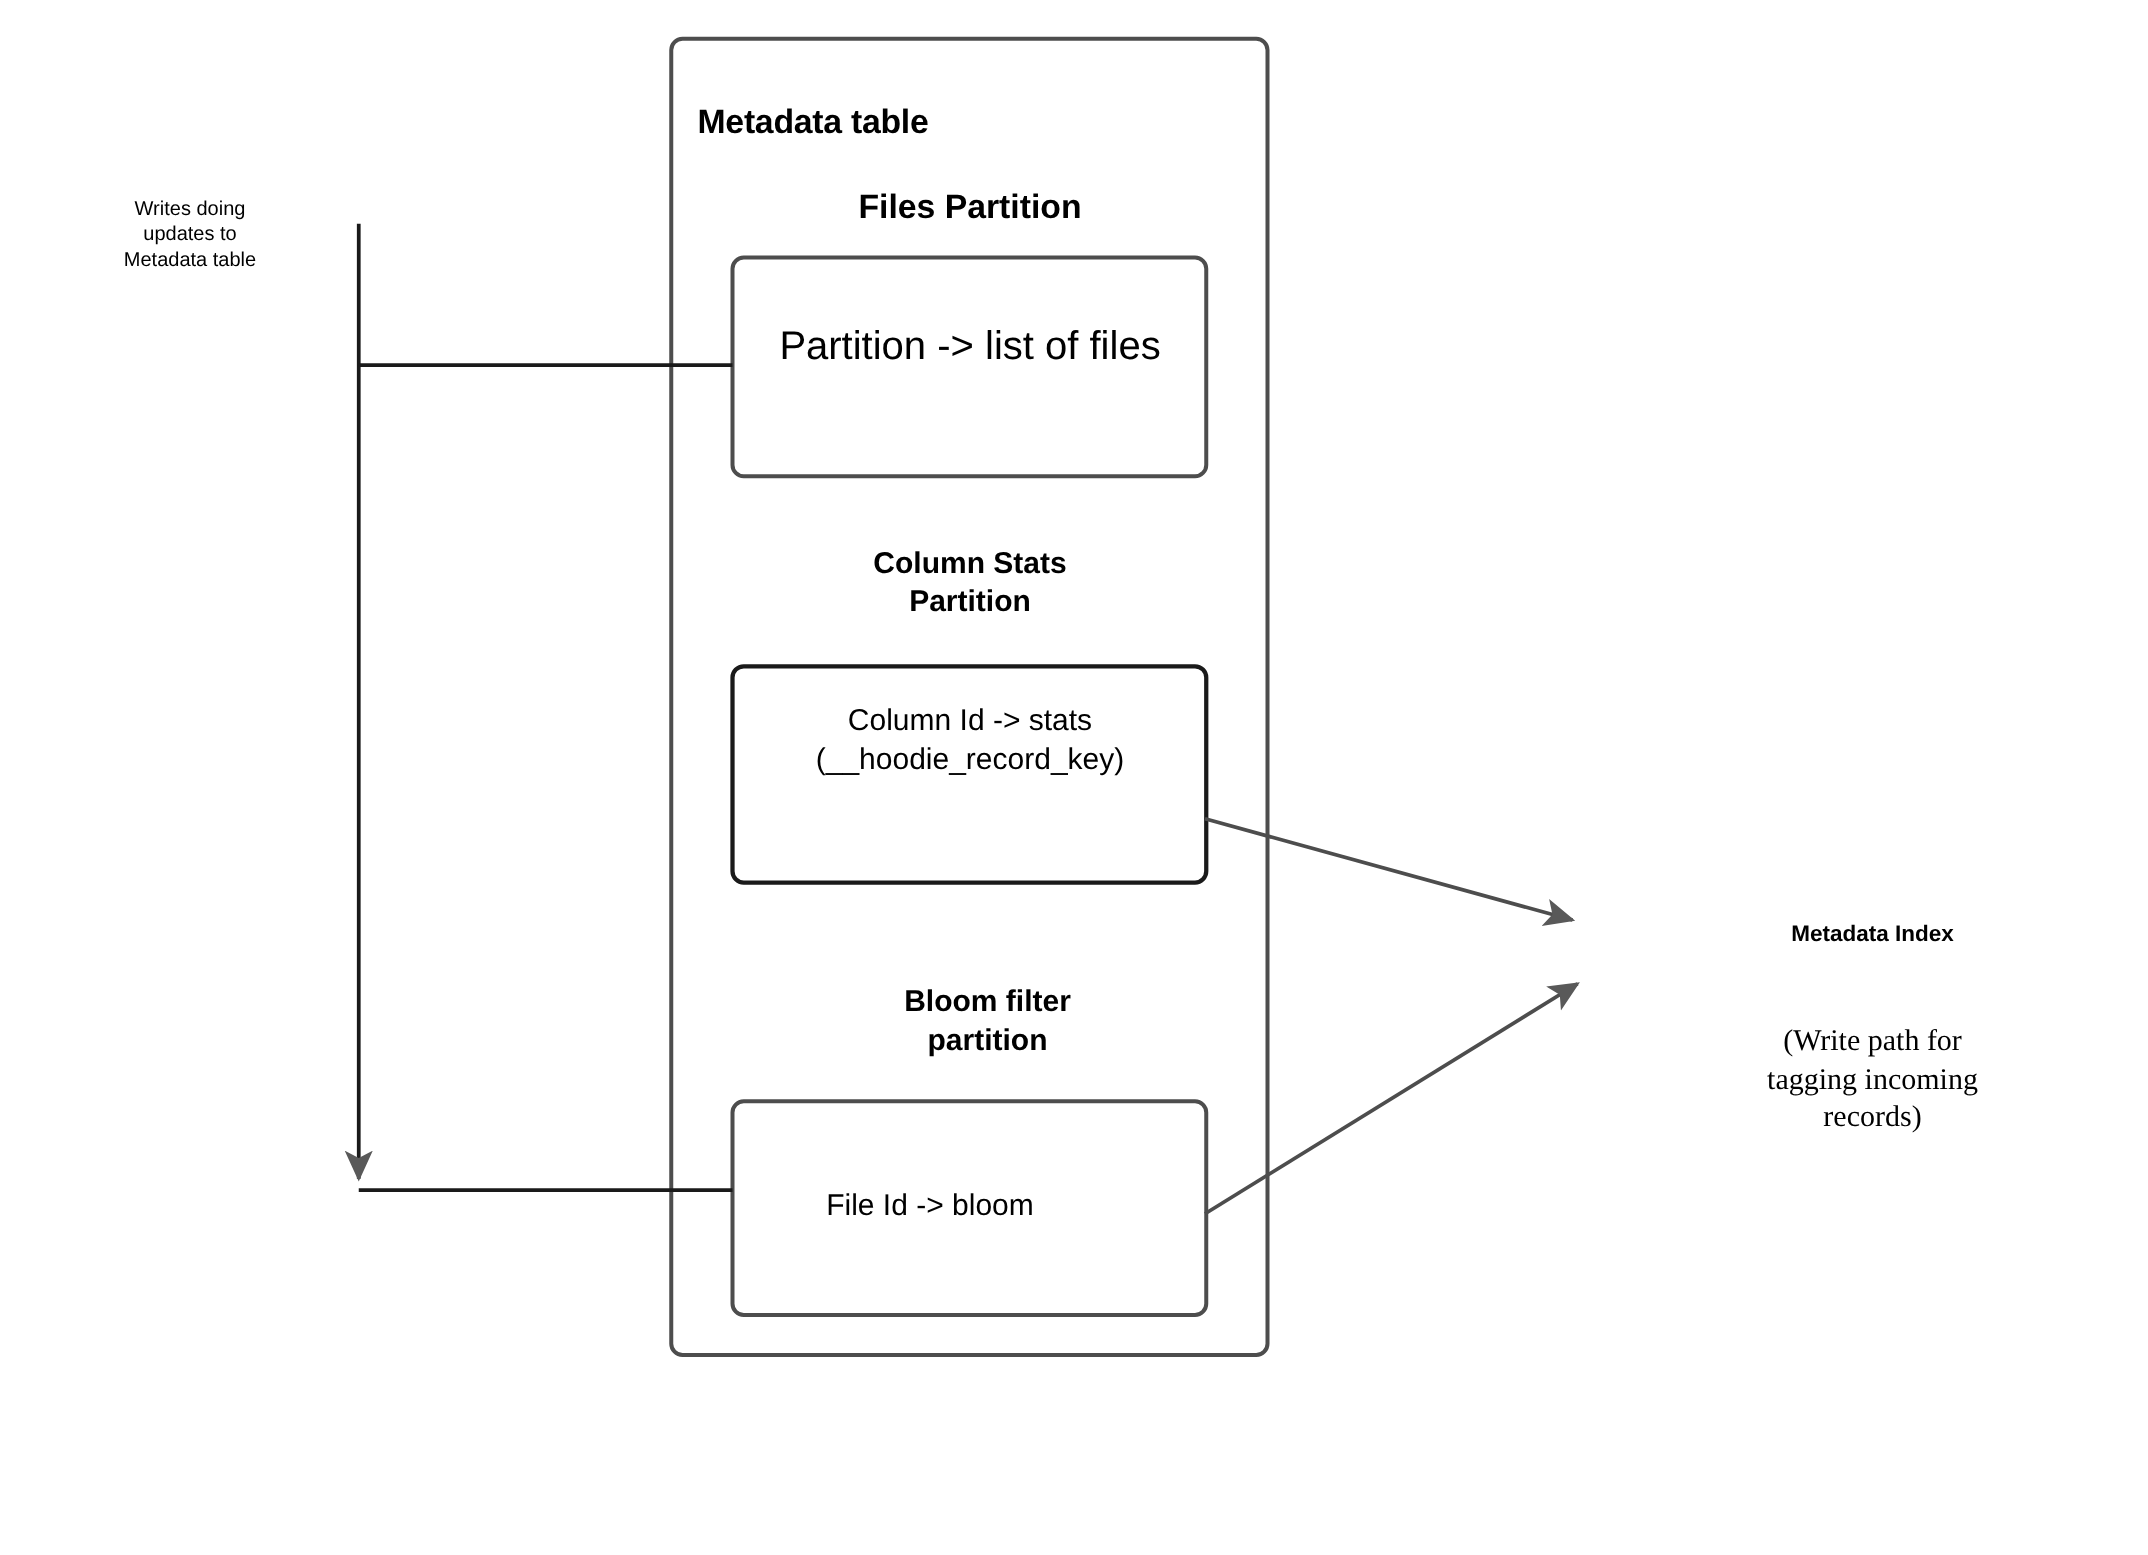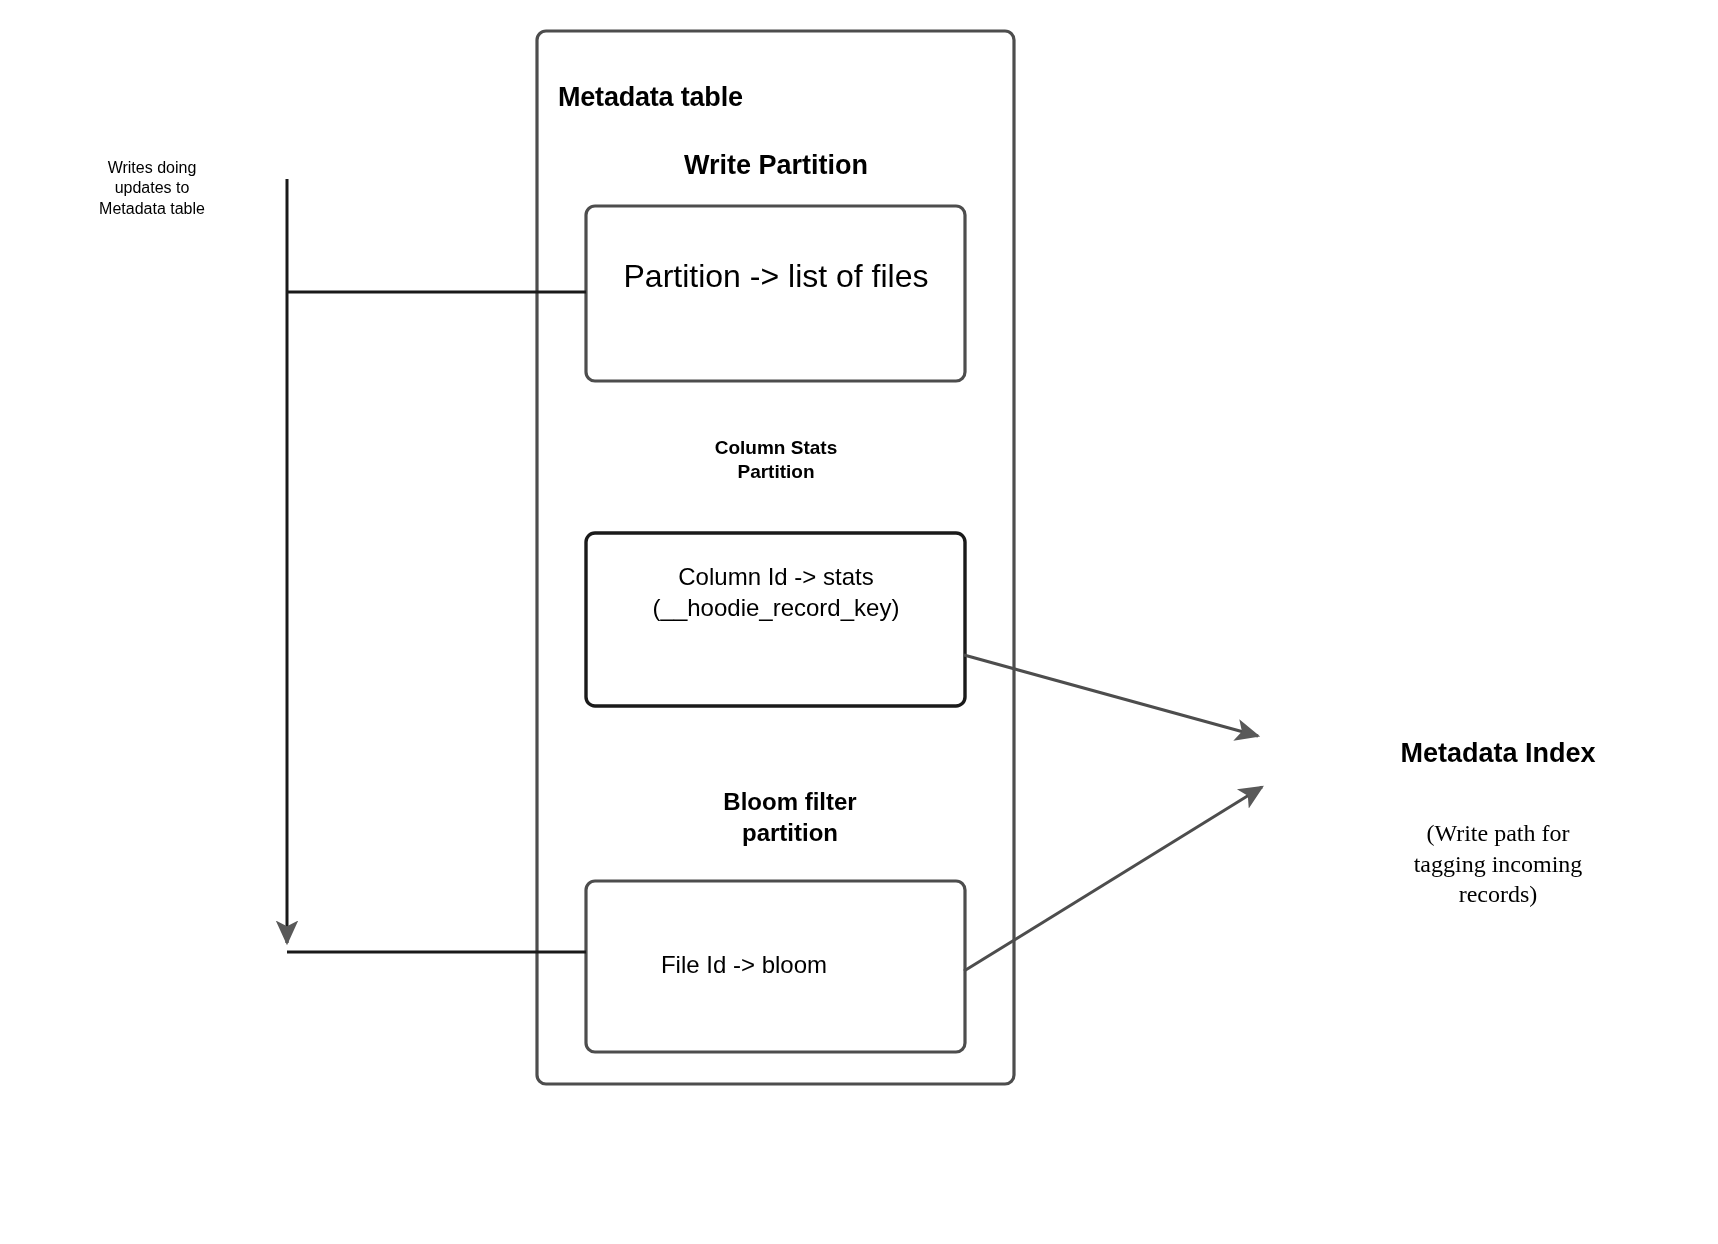--- a/index.html
+++ b/index.html
@@ -50,21 +50,21 @@
   #files-box-text {
     left: 588px;
     top: 256px;
     width: 376px;
     font-size: 32px;
   }
   #colstats-partition-title {
     left: 588px;
     top: 436px;
     width: 376px;
-    font-size: 19px;
+    font-size: 24px;
   }
   #colstats-box-text {
     left: 588px;
     top: 562px;
     width: 376px;
     font-size: 24px;
   }
   #bloom-partition-title {
     left: 602px;
     top: 787px;
@@ -80,21 +80,21 @@
   #writes-note {
     left: 10px;
     top: 158px;
     width: 284px;
     font-size: 16px;
   }
   #metadata-index-title {
     left: 1288px;
     top: 736px;
     width: 420px;
-    font-size: 27px;
+    font-size: 18px;
   }
   #metadata-index-caption {
     left: 1300px;
     top: 818px;
     width: 396px;
     font-size: 24px;
     font-family: Liberation Serif, serif;
   }
 </style>
 </head>
@@ -130,21 +130,21 @@
 
     <path d="M 964 971 L 1262 787" fill="none" stroke="#4d4d4d" stroke-width="3" marker-end="url(#arrowFilled)"></path>
   </svg>
 
   <div class="txt bold" id="metadata-table-title">Metadata table</div>
 
   <div class="txt" id="writes-note">Writes doing
 updates to
 Metadata table</div>
 
-  <div class="txt bold" id="files-partition-title">Write Partition</div>
+  <div class="txt bold" id="files-partition-title">Files Partition</div>
 
   <div class="txt" id="files-box-text">Partition -&gt; list of files</div>
 
   <div class="txt bold" id="colstats-partition-title">Column Stats
 Partition</div>
 
   <div class="txt" id="colstats-box-text">Column Id  -&gt; stats
 (__hoodie_record_key)</div>
 
   <div class="txt bold" id="bloom-partition-title">Bloom filter

